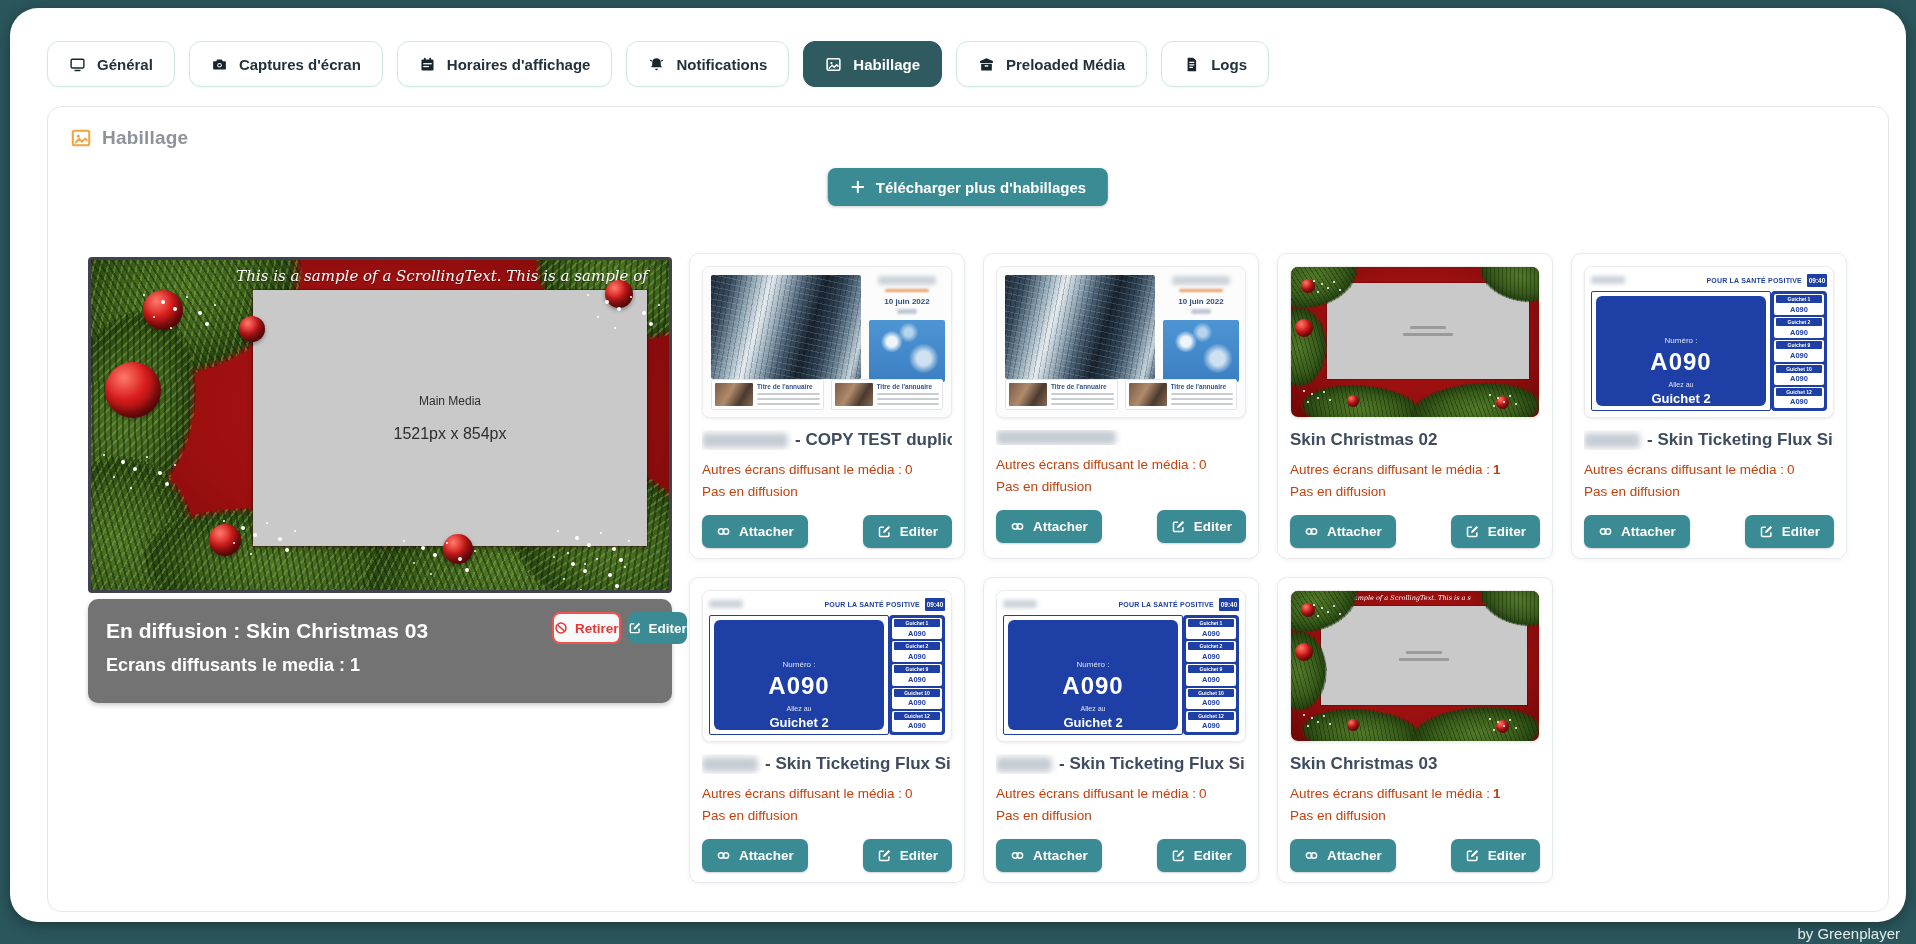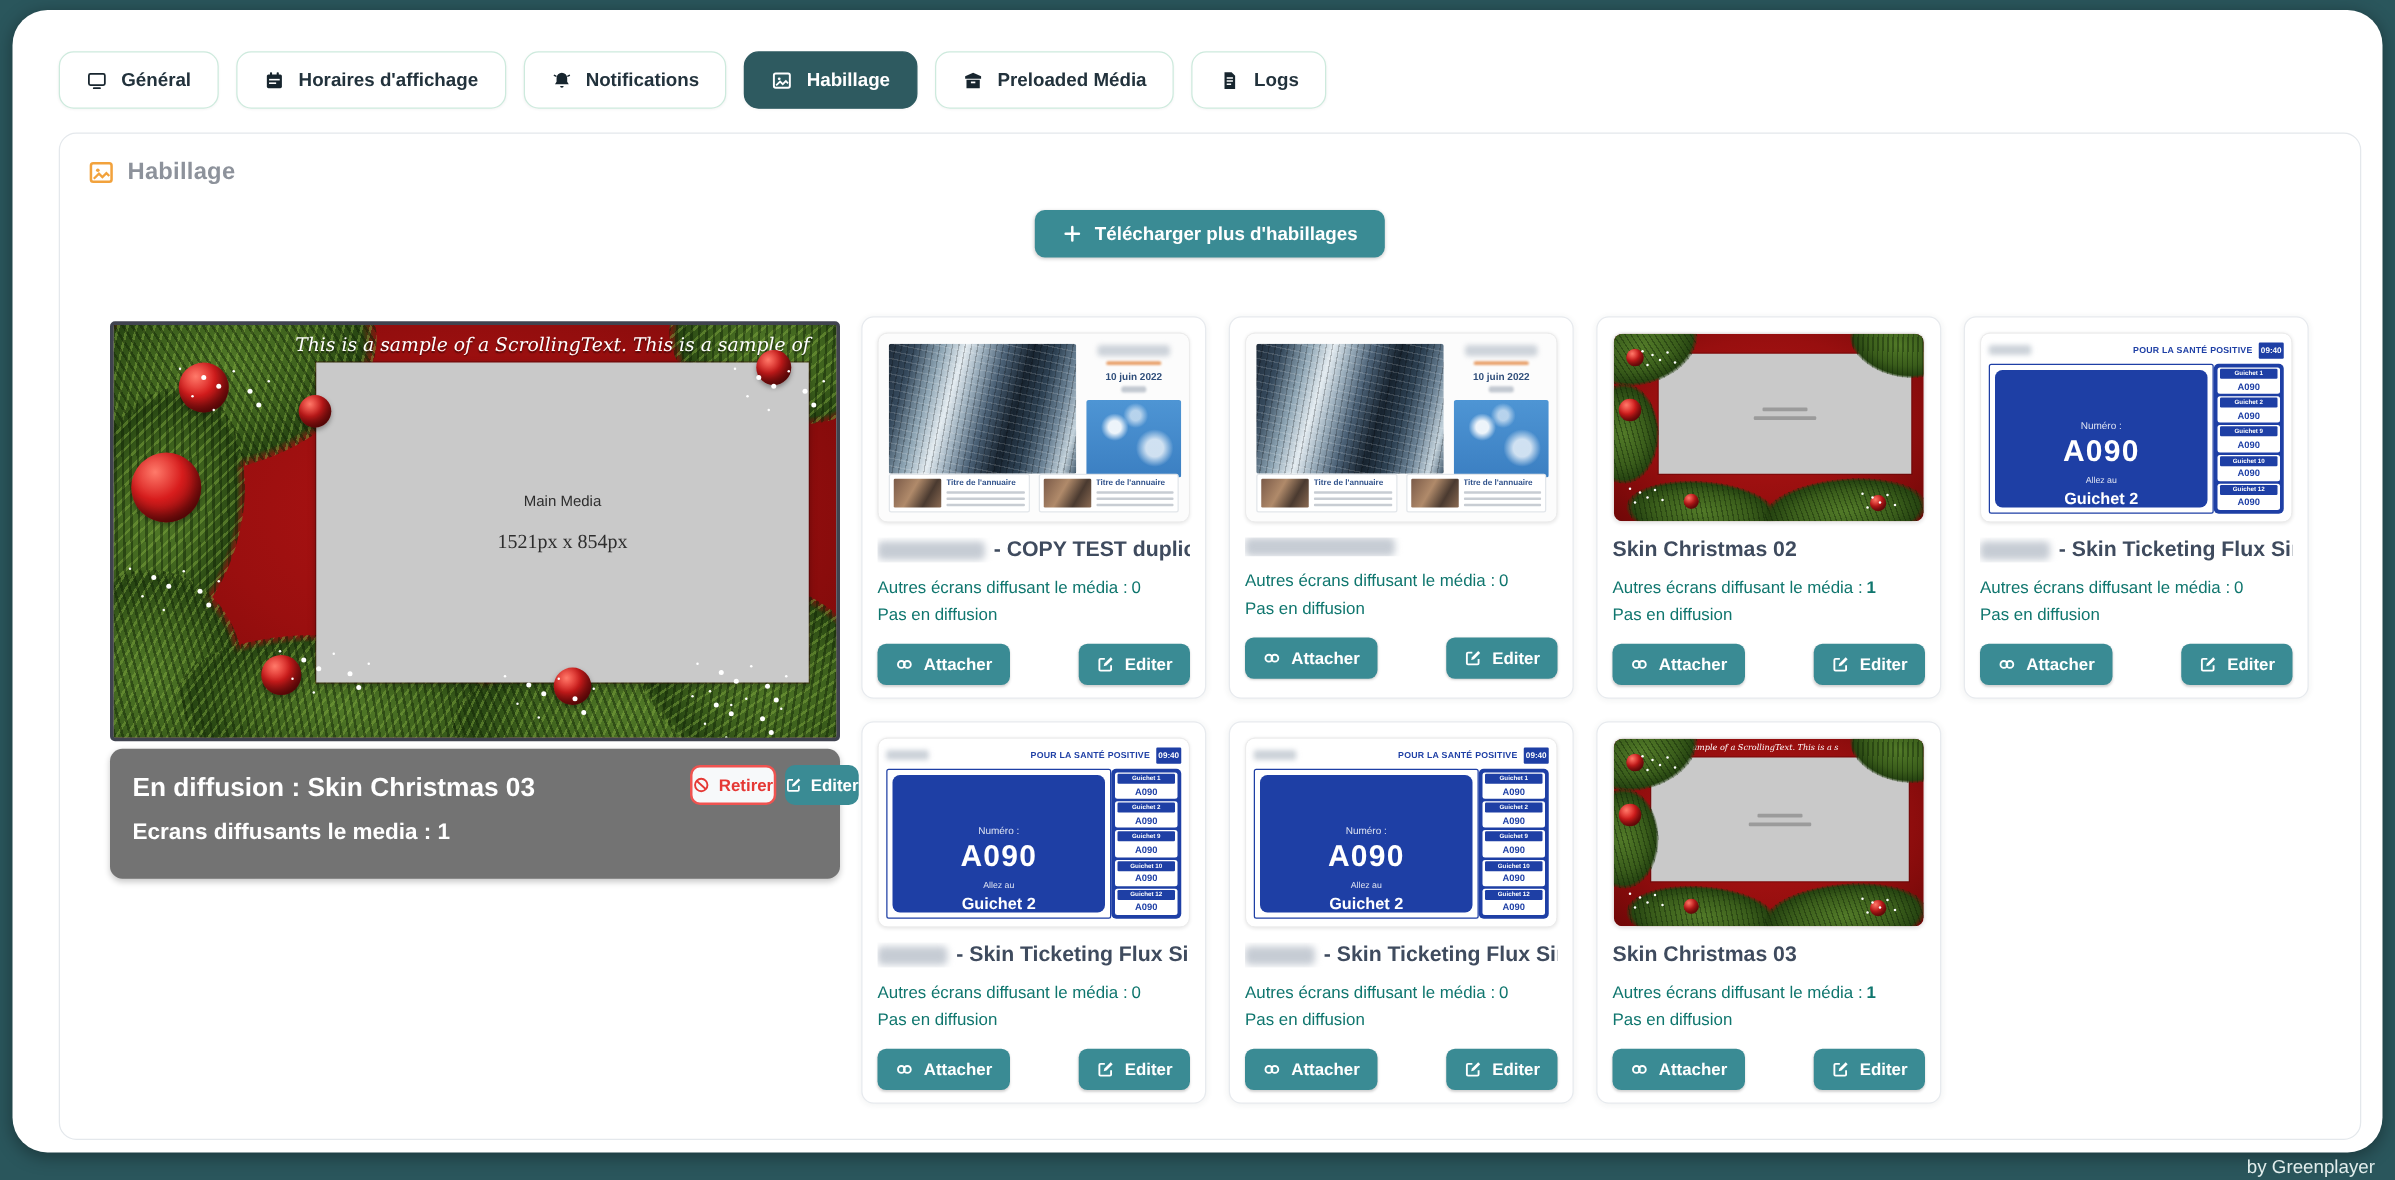--- a/index.html
+++ b/index.html
@@ -64,21 +64,21 @@
     color:#fff; font-family:"DejaVu Serif", serif; font-style:italic;
     font-size:15px; white-space:nowrap; overflow:hidden; text-align:center;
     text-shadow:0 1px 1px rgba(0,0,0,.45);
   }
   .media-area {
     position:absolute; left:162px; top:30px; width:394px; height:256px;
     background:#c9c9c9; box-shadow:0 0 0 1px rgba(60,0,0,.35), 0 2px 6px rgba(0,0,0,.3);
     display:flex; flex-direction:column; align-items:center; justify-content:center; gap:17px;
   }
   .media-label { font-size:12px; color:#2e2e2e; }
-  .media-size { font-size:16px; color:#2e2e2e;font-family:Liberation Serif, serif; }
+  .media-size { font-size:16px; color:#2e2e2e; }
 
   .pine {
     position:absolute; border-radius:50%;
     background:
       repeating-linear-gradient(75deg, rgba(14,32,5,.45) 0 2px, transparent 2px 6px),
       repeating-linear-gradient(-58deg, rgba(130,170,64,.45) 0 2px, transparent 2px 7px),
       radial-gradient(ellipse at 50% 50%, #527a28 0%, #3c5f1c 42%, #274512 64%, rgba(30,60,12,0) 72%);
   }
   .p-tl1 { left:-36px; top:-46px; width:250px; height:160px; transform:rotate(-18deg); }
   .p-tl2 { left:-28px; top:48px;  width:130px; height:210px; transform:rotate(14deg); }
@@ -143,21 +143,21 @@
     position:relative; width:250px; height:152px; overflow:hidden;
     border:1px solid #ececec; border-radius:8px; background:#fff;
     box-shadow:0 1px 3px rgba(0,0,0,.09);
   }
   .card-title {
     margin-top:12px; display:flex; align-items:center; gap:7px;
     font-size:17px; font-weight:700; color:#3f4b5e;
     white-space:nowrap; overflow:hidden;
   }
   .blur-blob { flex:0 0 auto; width:86px; height:15px; background:#c6ccd4; border-radius:4px; filter:blur(3px); }
-  .card-stats { margin-top:9px; font-size:13.5px; color:#0f766e; line-height:1.6; font-weight:500; }
+  .card-stats { margin-top:9px; font-size:13.5px; color:#c2410c; line-height:1.6; font-weight:500; }
   .count { margin-left:3px; }
   .count.bold { font-weight:800; }
   .card-btns { display:flex; justify-content:space-between; margin-top:13px; }
   .btn {
     display:inline-flex; align-items:center; gap:8px; height:33px; padding:0 14px;
     background:#3a8b94; color:#fff; border:none; border-radius:7px;
     font-size:13.5px; font-weight:700; cursor:pointer; font-family:inherit;
     box-shadow:0 1px 2px rgba(0,0,0,.18);
   }
   .btn .bicon { width:15px; height:15px; color:#fff; }
@@ -309,20 +309,26 @@
 
   <div class="tabs">
     <div class="tab">
       <svg class="ticon" viewBox="0 0 24 24">
           <use href="#i-monitor"></use>
         </svg>
       <span>Général</span>
     </div>
     <div class="tab">
       <svg class="ticon" viewBox="0 0 24 24">
+          <use href="#i-camera"></use>
+        </svg>
+      <span>Captures d'écran</span>
+    </div>
+    <div class="tab">
+      <svg class="ticon" viewBox="0 0 24 24">
           <use href="#i-calendar"></use>
         </svg>
       <span>Horaires d'affichage</span>
     </div>
     <div class="tab">
       <svg class="ticon" viewBox="0 0 24 24">
           <use href="#i-bell"></use>
         </svg>
       <span>Notifications</span>
     </div>

